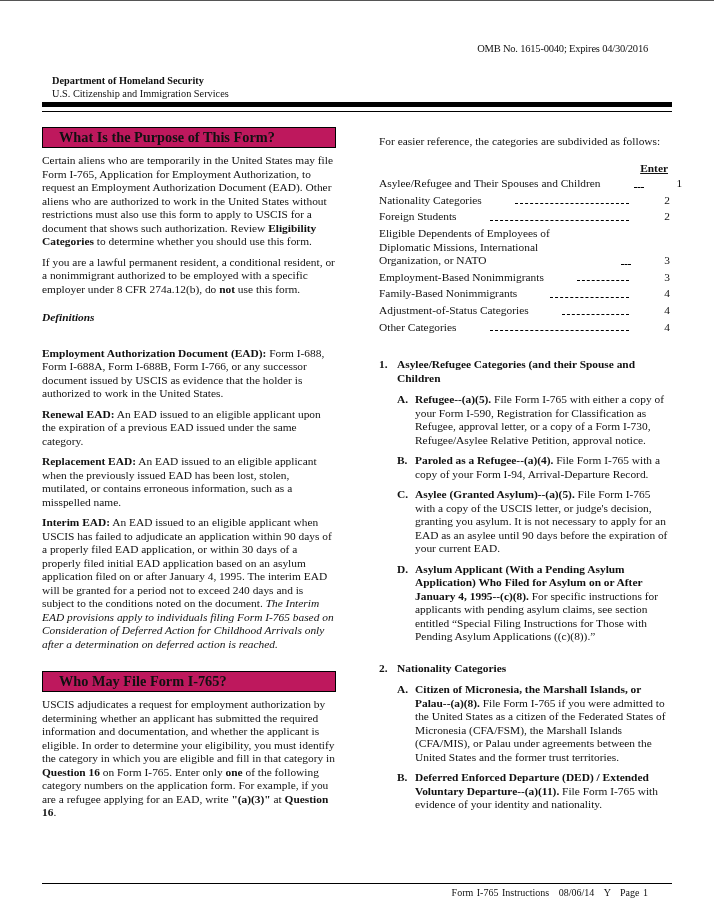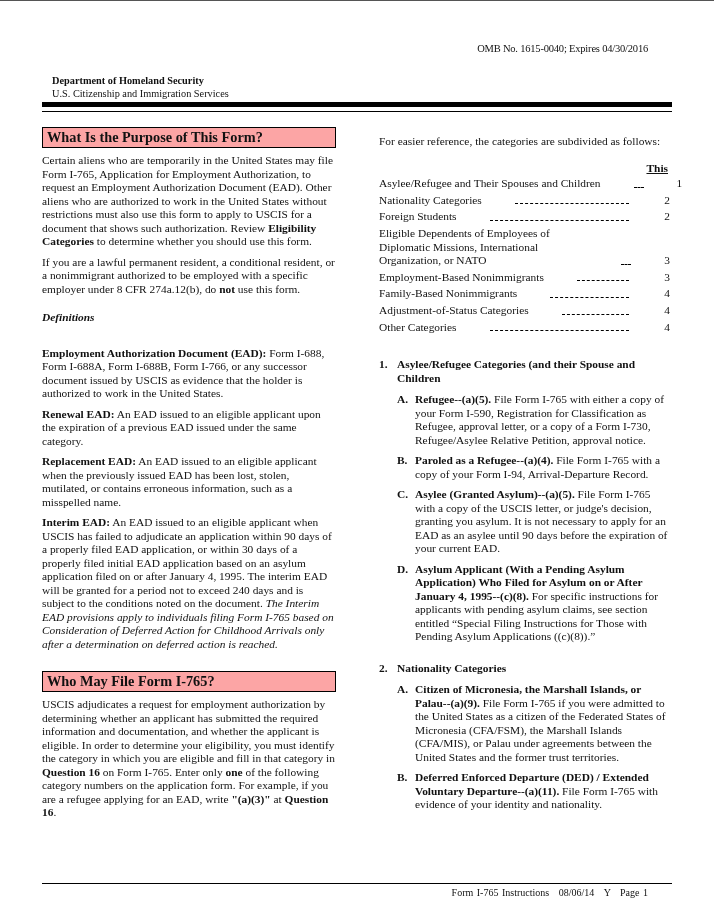--- a/index.html
+++ b/index.html
@@ -18,22 +18,22 @@
   .agency .dept { font-weight: bold; }
   .rule-thick { position: absolute; left: 42px; top: 102px; width: 630px; height: 5px; background: #000; }
   .rule-thin  { position: absolute; left: 42px; top: 111px; width: 630px; height: 1px; background: #000; }
 
   
   .col { position: absolute; font-size: 11.4px; line-height: 13.5px; }
   .col.left { left: 42px; top: 127px; width: 294px; }
   .col.right { left: 379px; top: 135px; width: 293px; }
   p { margin: 0 0 7px 0; }
   .boxhead {
-    background: #fca5a5; border: 1.5px solid #000; font-weight: bold;
-    font-size: 14.3px; line-height: 17px; padding: 1px 4px 1px 4px; margin-bottom: 6px;
+    background: #be185d; border: 1.5px solid #000; font-weight: bold;
+    font-size: 14.3px; line-height: 17px; padding: 1px 4px 1px 16px; margin-bottom: 6px;
   }
   .subhead { font-weight: bold; margin: 15px 0 22px 0; font-style: italic; }
   b { font-weight: bold; }
   i { font-style: italic; }
 
   
   .toc-intro { margin-bottom: 13px; }
   .toc-pagehdr { text-align: right; font-weight: bold; text-decoration: underline; margin-bottom: 2px; padding-right: 4px; }
   .toc-row { display: flex; align-items: flex-end; margin-bottom: 3.2px; gap: 31px; }
   .toc-row .lbl { white-space: nowrap; }
@@ -78,21 +78,21 @@
     <p><b>Renewal EAD:</b><span>  An EAD issued to an eligible applicant upon the expiration of a previous EAD issued under the same category.</span></p>
     <p><b>Replacement EAD:</b><span> An EAD issued to an eligible applicant when the previously issued EAD has been lost, stolen, mutilated, or contains erroneous information, such as a misspelled name.</span></p>
     <p style="margin-bottom:20px;"><b>Interim EAD:</b><span>  An EAD issued to an eligible applicant when USCIS has failed to adjudicate an application within 90 days of a properly filed EAD application, or within 30 days of a properly filed initial EAD application based on an asylum application filed on or after January 4, 1995. The interim EAD will be granted for a period not to exceed 240 days and is subject to the conditions noted on the document. </span><i>The Interim EAD provisions apply to individuals filing Form I-765 based on Consideration of Deferred Action for Childhood Arrivals only after a determination on deferred action is reached.</i></p>
 
     <div class="boxhead">Who May File Form I-765?</div>
     <p><span>USCIS adjudicates a request for employment authorization by determining whether an applicant has submitted the required information and documentation, and whether the applicant is eligible. In order to determine your eligibility, you must identify the category in which you are eligible and fill in that category in </span><b>Question 16</b><span> on Form I-765. Enter only </span><b>one</b><span> of the following category numbers on the application form. For example, if you are a refugee applying for an EAD, write </span><b>"(a)(3)"</b><span> at </span><b>Question 16</b><span>.</span></p>
   </div>
 
   <div class="col right">
     <p class="toc-intro">For easier reference, the categories are subdivided as follows:</p>
-    <div class="toc-pagehdr">This</div>
+    <div class="toc-pagehdr">Enter</div>
     <div>
       <div class="toc-row">
           <span class="lbl">Asylee/Refugee and Their Spouses and Children</span>
           <span class="lead"></span>
           <span class="pg">1</span>
         </div>
       <div class="toc-row">
           <span class="lbl">Nationality Categories</span>
           <span class="lead"></span>
           <span class="pg">2</span>
@@ -149,21 +149,21 @@
         <span class="ltr">D.</span>
         <span class="body"><b>Asylum Applicant (With a Pending Asylum Application) Who Filed for Asylum on or After January 4, 1995--(c)(8).</b><span>  For specific instructions for applicants with pending asylum claims, see section entitled “Special Filing Instructions for Those with Pending Asylum Applications ((c)(8)).”</span></span>
       </div>
 
     <div class="sec">
         <span class="num">2.</span>
         <span>Nationality Categories</span>
       </div>
     <div class="item">
         <span class="ltr">A.</span>
-        <span class="body"><b>Citizen of Micronesia, the Marshall Islands, or Palau--(a)(9).</b><span> File Form I-765 if you were admitted to the United States as a citizen of the Federated States of Micronesia (CFA/FSM), the Marshall Islands (CFA/MIS), or Palau under agreements between the United States and the former trust territories.</span></span>
+        <span class="body"><b>Citizen of Micronesia, the Marshall Islands, or Palau--(a)(8).</b><span> File Form I-765 if you were admitted to the United States as a citizen of the Federated States of Micronesia (CFA/FSM), the Marshall Islands (CFA/MIS), or Palau under agreements between the United States and the former trust territories.</span></span>
       </div>
     <div class="item">
         <span class="ltr">B.</span>
         <span class="body"><b>Deferred Enforced Departure (DED) / Extended Voluntary Departure--(a)(11).</b><span> File Form I-765 with evidence of your identity and nationality.</span></span>
       </div>
   </div>
 
   <div class="foot-rule"></div>
   <div class="footer">
     <span>Form I-765 Instructions</span>

